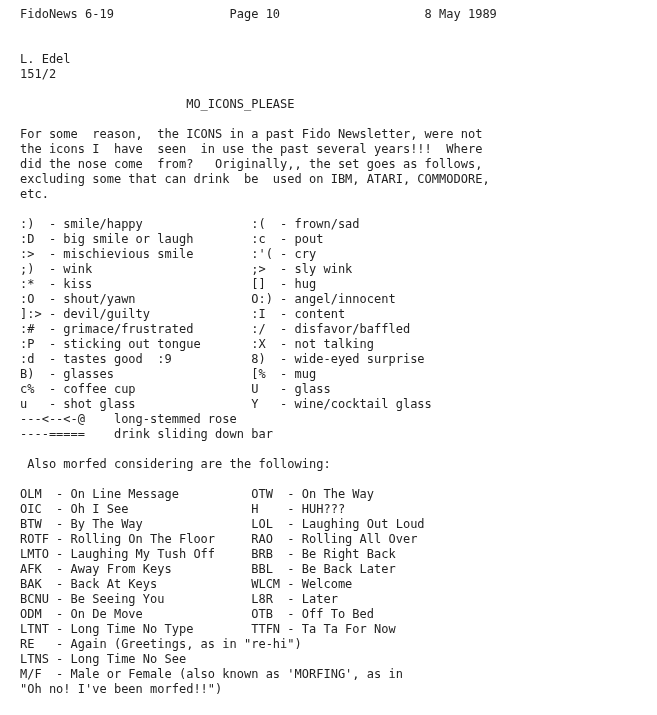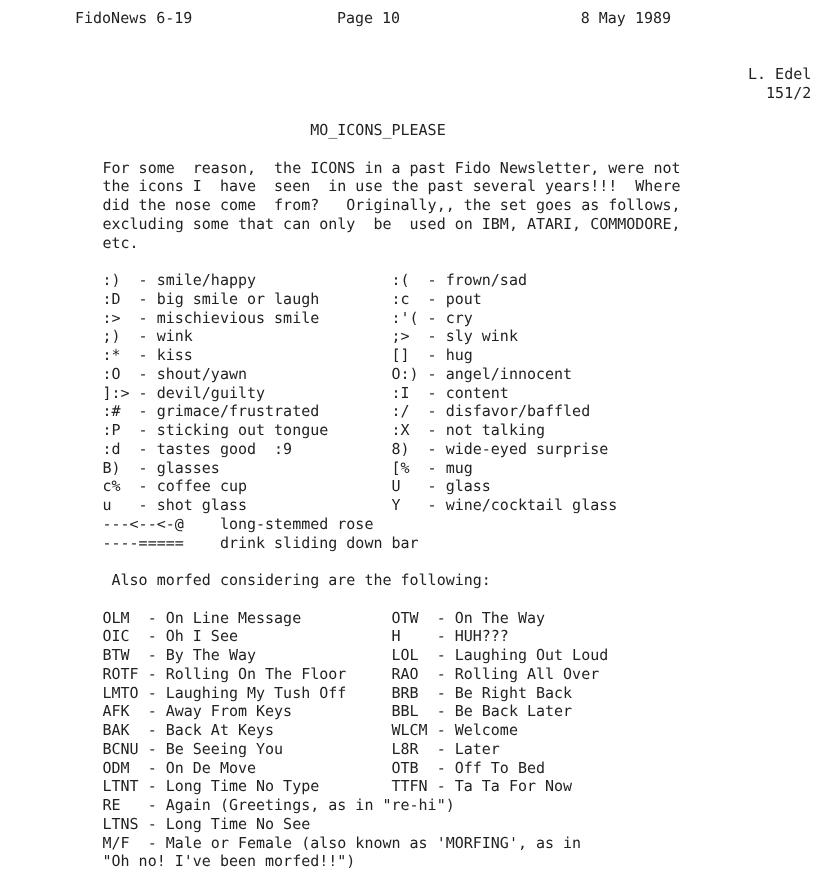--- a/index.html
+++ b/index.html
@@ -6,47 +6,47 @@
   body {
     width: 657px;
     height: 715px;
     background: #ffffff;
     overflow: hidden;
   }
   .doc {
     box-sizing: border-box;
     width: 657px;
     height: 715px;
-    padding: 7px 8px 0 60px;
+    padding: 7px 8px 0 20px;
     font-family: "DejaVu Sans Mono", "Liberation Mono", monospace;
     font-size: 12px;
     line-height: 15px;
     color: #222222;
   }
   pre {
     margin: 0;
     padding: 0;
     font: inherit;
     white-space: pre;
   }
-  .gap1 { margin-top: 15px; margin-left: 22px; }   
-  .gap2 { margin-top: 30px; text-align: right; }   
+  .gap1 { margin-top: 15px; }   
+  .gap2 { margin-top: 30px; }   
 </style>
 </head>
 <body>
 
 <main class="doc">
   <pre>FidoNews 6-19                Page 10                    8 May 1989</pre>
   <pre class="gap2">L. Edel
 151/2</pre>
   <pre class="gap1">                       MO_ICONS_PLEASE</pre>
   <pre class="gap1">For some  reason,  the ICONS in a past Fido Newsletter, were not
 the icons I  have  seen  in use the past several years!!!  Where
 did the nose come  from?   Originally,, the set goes as follows,
-excluding some that can only  be  used on IBM, ATARI, COMMODORE,
+excluding some that can drink  be  used on IBM, ATARI, COMMODORE,
 etc.</pre>
   <pre class="gap1">:)  - smile/happy               :(  - frown/sad
 :D  - big smile or laugh        :c  - pout
 :&gt;  - mischievious smile        :'( - cry
 ;)  - wink                      ;&gt;  - sly wink
 :*  - kiss                      []  - hug
 :O  - shout/yawn                O:) - angel/innocent
 ]:&gt; - devil/guilty              :I  - content
 :#  - grimace/frustrated        :/  - disfavor/baffled
 :P  - sticking out tongue       :X  - not talking

